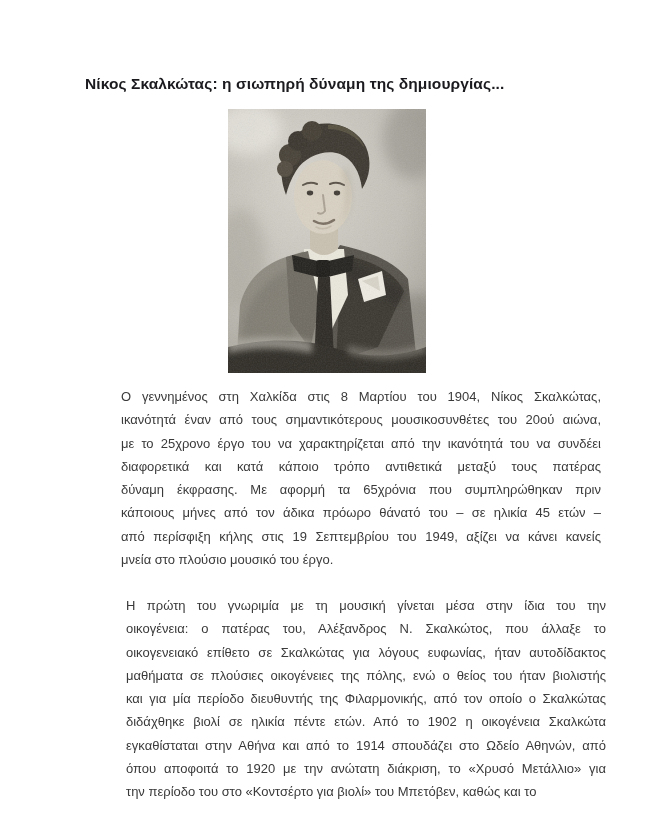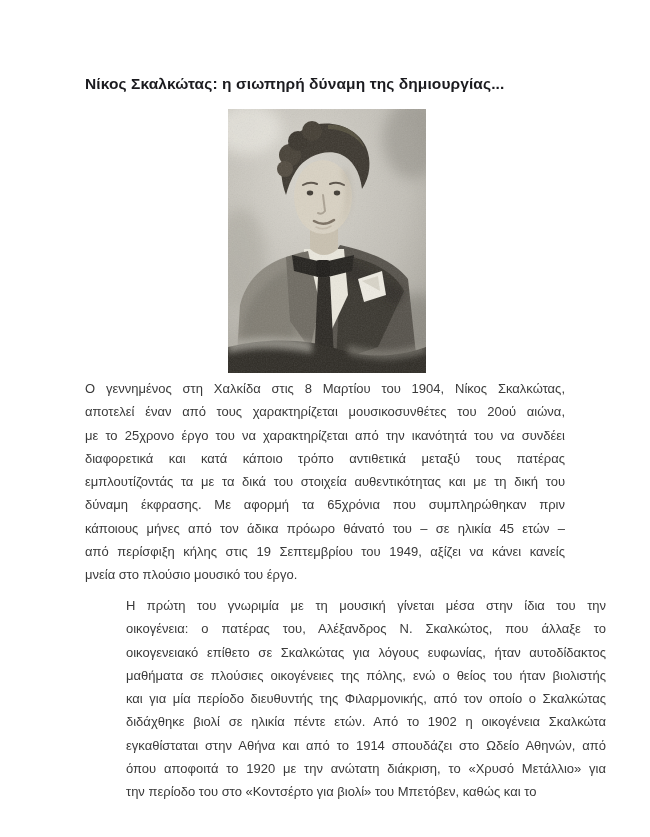--- a/index.html
+++ b/index.html
@@ -50,21 +50,21 @@
     height: 23.3px;
     line-height: 23.3px;
     text-align: justify;
     text-align-last: justify;
     overflow: hidden;
     white-space: normal;
   }
   .para .line:last-child {
     text-align-last: left;
   }
-  .para-1 { top: 377px; }
+  .para-1 { top: 385px; margin-left: 36px; }
   .para-2 { top: 594px; margin-left: 41px; }
 </style>
 </head>
 <body>
 
 <div class="page">
 
   <h1 class="title">Νίκος Σκαλκώτας: η σιωπηρή δύναμη της δημιουργίας...</h1>
 
   <figure class="photo">
@@ -138,24 +138,23 @@
       <path d="M0,238 C40,228 80,230 110,240 C140,250 170,248 198,238 L198,264 L0,264 Z" fill="#2e2b25"></path>
       <path d="M0,232 C30,226 60,227 84,233 L84,244 C55,238 26,238 0,244 Z" fill="#b3b0a7" opacity="0.7" filter="url(#soft2)"></path>
       <path d="M120,236 C148,244 172,243 198,234 L198,244 C170,252 145,252 120,245 Z" fill="#9b988e" opacity="0.5" filter="url(#soft2)"></path>
 
       <rect width="198" height="264" filter="url(#grainF)" opacity="0.14"></rect>
     </svg>
   </figure>
 
   <div class="para para-1">
       <div class="line">Ο γεννημένος στη Χαλκίδα στις 8 Μαρτίου του 1904, Νίκος Σκαλκώτας,</div>
-      <div class="line">αποτελεί έναν από τους χαρακτηρίζεται μουσικοσυνθέτες του 20ού αιώνα,</div>
+      <div class="line">ικανότητά έναν από τους σημαντικότερους μουσικοσυνθέτες του 20ού αιώνα,</div>
       <div class="line">με το 25χρονο έργο του να χαρακτηρίζεται από την ικανότητά του να συνδέει</div>
       <div class="line">διαφορετικά και κατά κάποιο τρόπο αντιθετικά μεταξύ τους πατέρας</div>
-      <div class="line">εμπλουτίζοντάς τα με τα δικά του στοιχεία αυθεντικότητας και με τη δική του</div>
       <div class="line">δύναμη έκφρασης. Με αφορμή τα 65χρόνια που συμπληρώθηκαν πριν</div>
       <div class="line">κάποιους μήνες από τον άδικα πρόωρο θάνατό του – σε ηλικία 45 ετών –</div>
       <div class="line">από περίσφιξη κήλης στις 19 Σεπτεμβρίου του 1949, αξίζει να κάνει κανείς</div>
       <div class="line">μνεία στο πλούσιο μουσικό του έργο.</div>
     </div>
 
   <div class="para para-2">
       <div class="line">Η πρώτη του γνωριμία με τη μουσική γίνεται μέσα στην ίδια του την</div>
       <div class="line">οικογένεια: ο πατέρας του, Αλέξανδρος Ν. Σκαλκώτος, που άλλαξε το</div>
       <div class="line">οικογενειακό επίθετο σε Σκαλκώτας για λόγους ευφωνίας, ήταν αυτοδίδακτος</div>

